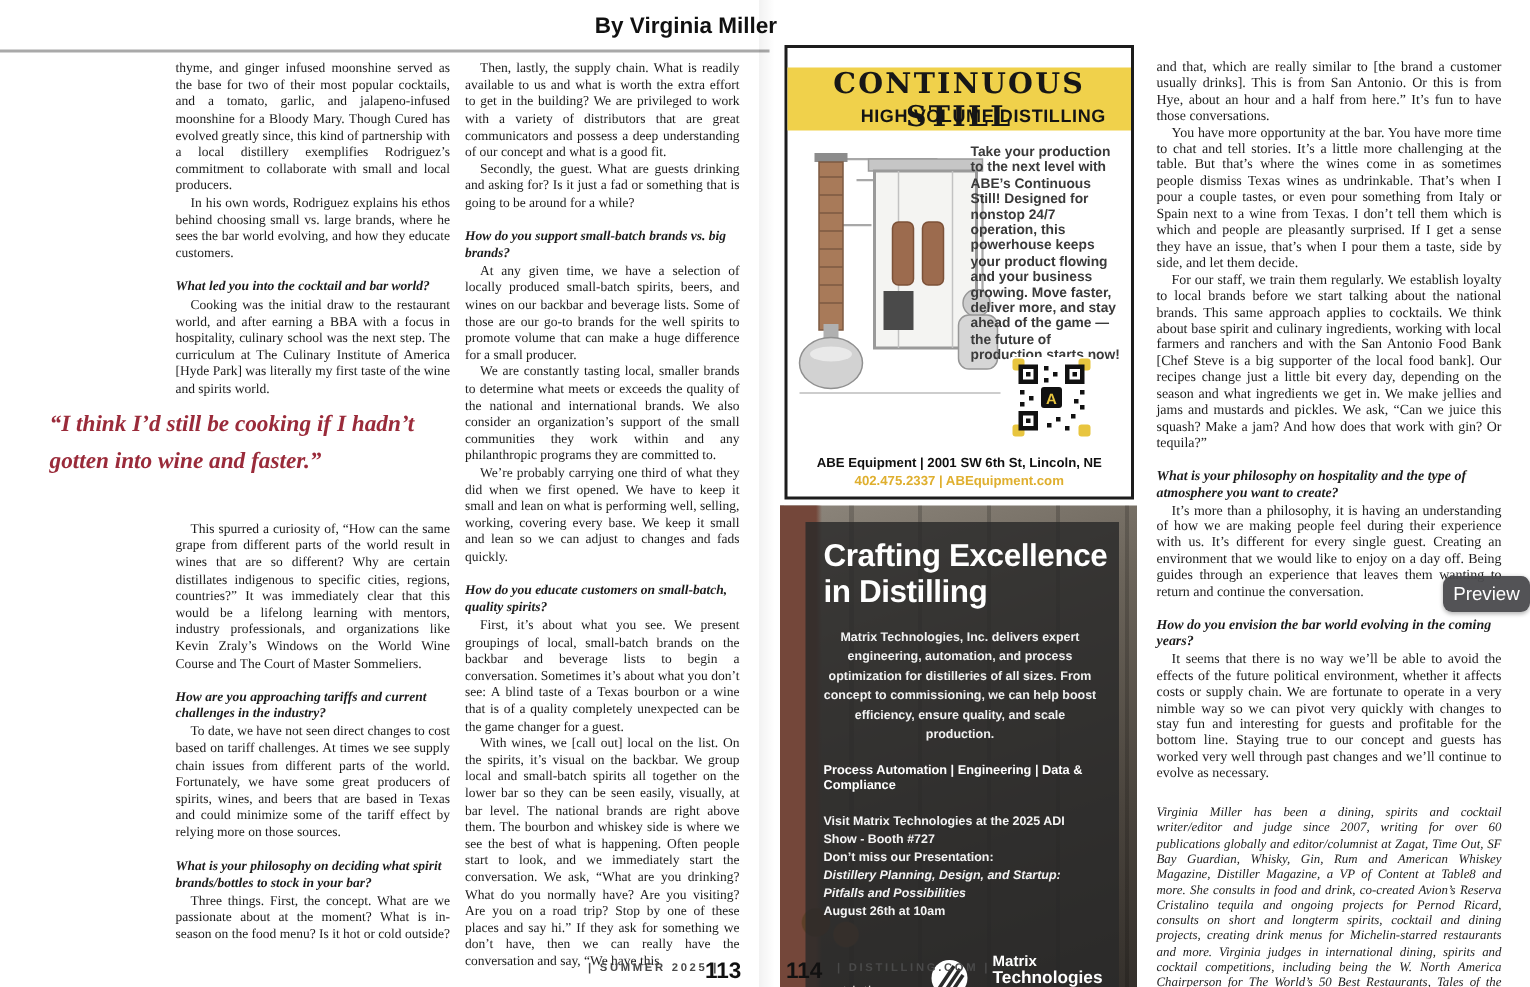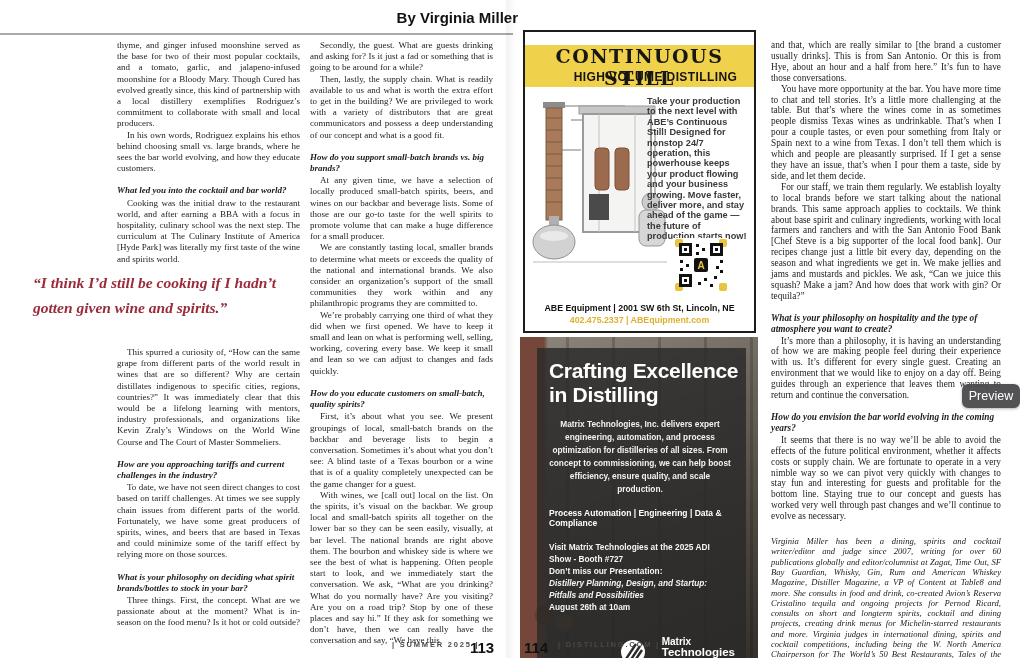--- a/index.html
+++ b/index.html
@@ -93,35 +93,35 @@
 <div class="abs header-rule"></div>
 <div class="abs seam"></div>
 
 <div class="abs serif-col col1">
   <p class="para noindent">thyme, and ginger infused moonshine served as the base for two of their most popular cocktails, and a tomato, garlic, and jalapeno-infused moonshine for a Bloody Mary. Though Cured has evolved greatly since, this kind of partnership with a local distillery exemplifies Rodriguez’s commitment to collaborate with small and local producers.</p>
   <p class="para">In his own words, Rodriguez explains his ethos behind choosing small vs. large brands, where he sees the bar world evolving, and how they educate customers.</p>
   <p class="qhead">What led you into the cocktail and bar world?</p>
   <p class="para">Cooking was the initial draw to the restaurant world, and after earning a BBA with a focus in hospitality, culinary school was the next step. The curriculum at The Culinary Institute of America [Hyde Park] was literally my first taste of the wine and spirits world.</p>
 </div>
 
-<div class="abs pullquote">“I think I’d still be cooking if I hadn’t gotten given wine and spirits.”</div>
+<div class="abs pullquote">“I think I’d still be cooking if I hadn’t gotten into wine and faster.”</div>
 
 <div class="abs serif-col col1b">
   <p class="para">This spurred a curiosity of, “How can the same grape from different parts of the world result in wines that are so different? Why are certain distillates indigenous to specific cities, regions, countries?” It was immediately clear that this would be a lifelong learning with mentors, industry professionals, and organizations like Kevin Zraly’s Windows on the World Wine Course and The Court of Master Sommeliers.</p>
   <p class="qhead">How are you approaching tariffs and current challenges in the industry?</p>
   <p class="para">To date, we have not seen direct changes to cost based on tariff challenges. At times we see supply chain issues from different parts of the world. Fortunately, we have some great producers of spirits, wines, and beers that are based in Texas and could minimize some of the tariff effect by relying more on those sources.</p>
   <p class="qhead">What is your philosophy on deciding what spirit brands/bottles to stock in your bar?</p>
   <p class="para">Three things. First, the concept. What are we passionate about at the moment? What is in-season on the food menu? Is it hot or cold outside?</p>
 </div>
 
 <div class="abs serif-col col2">
+  <p class="para">Then, lastly, the supply chain. What is readily available to us and what is worth the extra effort to get in the building? We are privileged to work with a variety of distributors that are great communicators and possess a deep understanding of our concept and what is a good fit.</p>
   <p class="para">Secondly, the guest. What are guests drinking and asking for? Is it just a fad or something that is going to be around for a while?</p>
-  <p class="para">Then, lastly, the supply chain. What is readily available to us and what is worth the extra effort to get in the building? We are privileged to work with a variety of distributors that are great communicators and possess a deep understanding of our concept and what is a good fit.</p>
   <p class="qhead">How do you support small-batch brands vs. big brands?</p>
-  <p class="para">At any given time, we have a selection of locally produced small-batch spirits, beers, and wines on our backbar and beverage lists. Some of those are our go-to taste for the well spirits to promote volume that can make a huge difference for a small producer.</p>
+  <p class="para">At any given time, we have a selection of locally produced small-batch spirits, beers, and wines on our backbar and beverage lists. Some of those are our go-to brands for the well spirits to promote volume that can make a huge difference for a small producer.</p>
   <p class="para">We are constantly tasting local, smaller brands to determine what meets or exceeds the quality of the national and international brands. We also consider an organization’s support of the small communities they work within and any philanthropic programs they are committed to.</p>
   <p class="para">We’re probably carrying one third of what they did when we first opened. We have to keep it small and lean on what is performing well, selling, working, covering every base. We keep it small and lean so we can adjust to changes and fads quickly.</p>
   <p class="qhead">How do you educate customers on small-batch, quality spirits?</p>
   <p class="para">First, it’s about what you see. We present groupings of local, small-batch brands on the backbar and beverage lists to begin a conversation. Sometimes it’s about what you don’t see: A blind taste of a Texas bourbon or a wine that is of a quality completely unexpected can be the game changer for a guest.</p>
   <p class="para">With wines, we [call out] local on the list. On the spirits, it’s visual on the backbar. We group local and small-batch spirits all together on the lower bar so they can be seen easily, visually, at bar level. The national brands are right above them. The bourbon and whiskey side is where we see the best of what is happening. Often people start to look, and we immediately start the conversation. We ask, “What are you drinking? What do you normally have? Are you visiting? Are you on a road trip? Stop by one of these places and say hi.” If they ask for something we don’t have, then we can really have the conversation and say, “We have this</p>
 </div>
 
 <div class="abs footer-label fl-left">| SUMMER 2025 |</div>
 <div class="abs page-num pn-left">113</div>
 

